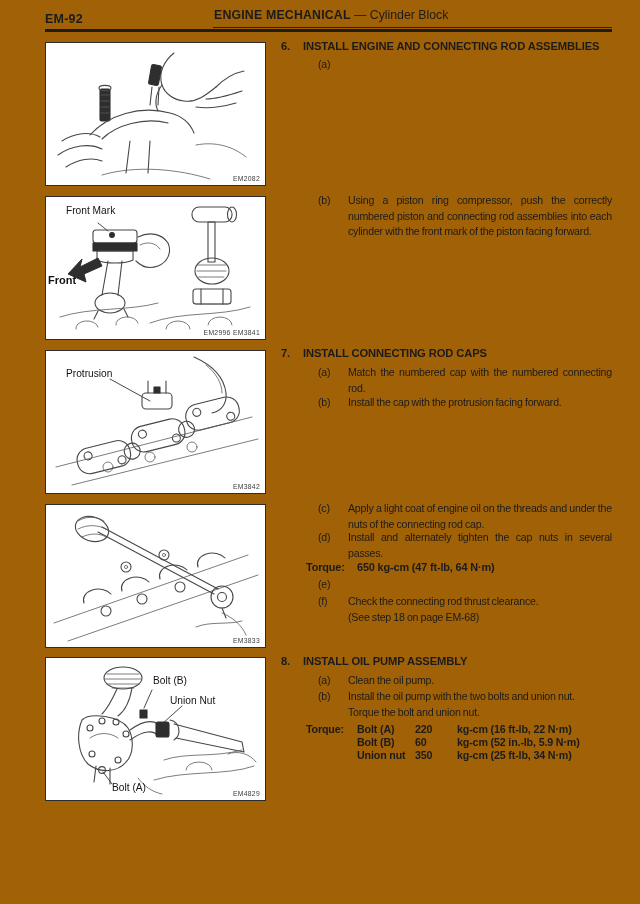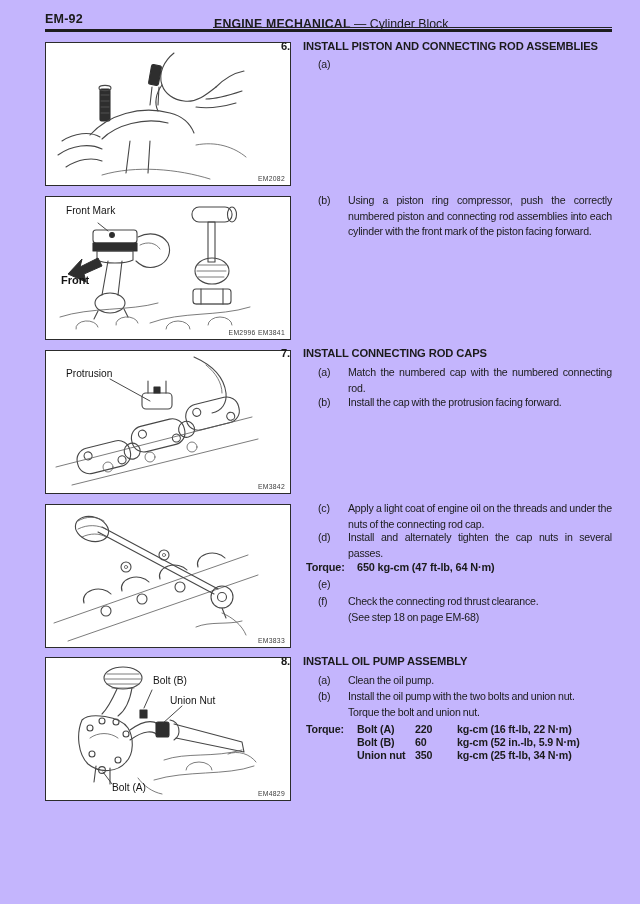--- a/index.html
+++ b/index.html
@@ -1,28 +1,28 @@
 <!DOCTYPE html>
 <html><head>
 <meta charset="utf-8">
 <style>
   html,body{margin:0;padding:0;background:#e8e8e8;}
   .page{
-    position:relative; width:640px; height:904px; background:#c4b5fd;
+    position:relative; width:640px; height:904px; background:#a16207;
     font-family:"Liberation Sans", sans-serif; color:#1b1b1b; overflow:hidden;
     margin:0 auto;
   }
   
   .pgnum{position:absolute; left:45px; top:12px; font-size:12.5px; font-weight:bold; letter-spacing:.2px;}
-  .htitle{position:absolute; left:214px; top:17px; font-size:12.3px; white-space:nowrap;}
+  .htitle{position:absolute; left:214px; top:8px; font-size:12.3px; white-space:nowrap;}
   .htitle .b{font-weight:bold; letter-spacing:.2px;}
   .rule-thin{position:absolute; left:213px; top:26.5px; width:399px; height:1.2px; background:#232323;}
   .rule-thick{position:absolute; left:45px; top:29px; width:567px; height:3px; background:#1d1d1d;}
   
-  .fig{position:absolute; left:45px; width:219px; height:142px; border:1.6px solid #2c2c2c; background:#fff;padding-left:25px;}
+  .fig{position:absolute; left:45px; width:219px; height:142px; border:1.6px solid #2c2c2c; background:#fff;}
   .fig svg{position:absolute; left:0; top:0;}
   .figcode{position:absolute; right:5px; bottom:3px; font-size:6.8px; color:#3c3c3c; letter-spacing:.3px; white-space:nowrap;}
   .figlabel{position:absolute; font-size:10.2px; color:#141414; white-space:nowrap;}
   .figlabel.bold{font-weight:bold; font-size:11px;}
   
   .sec-head{position:absolute; left:281px; display:flex; font-weight:bold; font-size:11.2px; letter-spacing:-.1px; white-space:nowrap;}
   .sec-head .num{width:22px; flex:none;}
   .item{position:absolute; left:318px; width:294px; display:flex; font-size:10.6px; line-height:15.6px; letter-spacing:-.2px; word-spacing:-.5px;}
   .item .lbl{width:30px; flex:none;}
   .item .txt{flex:1; text-align:justify;}
@@ -112,21 +112,21 @@
       <ellipse cx="166" cy="74" rx="17" ry="13"></ellipse>
       <path class="thin" d="M151,68 h29 M151,74 h29 M152,80 h26"></path>
 
       <rect x="147" y="92" width="38" height="15" rx="3"></rect>
       <path d="M155,92 v15 M177,92 v15"></path>
       <path class="thin" d="M150,107 h32"></path>
       <path class="thin" d="M104,126 C136,114 172,120 204,110"></path>
       <path class="thin" d="M120,132 a12,8 0 0 1 24,0 M162,128 a12,8 0 0 1 24,0"></path>
     </svg>
     <span class="figlabel" style="left:20px; top:8px;">Front Mark</span>
-    <span class="figlabel bold" style="left:15px; top:77px;">Front</span>
+    <span class="figlabel bold" style="left:2px; top:77px;">Front</span>
     <span class="figcode">EM2996 EM3841</span>
   </div>
 
   <div class="fig" style="top:350px;">
     <svg class="art" width="219" height="142" viewBox="0 0 219 142">
 
       <path class="lead" d="M64,28 L104,50"></path>
 
       <path d="M148,6 C166,14 178,26 180,42 C181,52 176,60 166,62"></path>
       <path class="thin" d="M160,14 C170,22 176,32 176,42"></path>
@@ -225,21 +225,21 @@
       <path class="thin" d="M92,120 C98,128 106,134 116,136"></path>
     </svg>
     <span class="figlabel" style="left:107px; top:17px;">Bolt (B)</span>
     <span class="figlabel" style="left:124px; top:37px;">Union Nut</span>
     <span class="figlabel" style="left:66px; top:124px;">Bolt (A)</span>
     <span class="figcode">EM4829</span>
   </div>
 
   <div class="sec-head" style="top:40px;">
     <span class="num">6.</span>
-    <span>INSTALL PISTON AND CONNECTING ROD ASSEMBLIES</span>
+    <span>INSTALL ENGINE AND CONNECTING ROD ASSEMBLIES</span>
   </div>
   <div class="item" style="top:57px;">
     <span class="lbl">(a)</span>
   </div>
   <div class="item" style="top:193px;">
     <span class="lbl">(b)</span>
     <div class="txt">Using a piston ring compressor, push the correctly numbered piston and connecting rod assemblies into each cylinder with the front mark of the piston facing forward.</div>
   </div>
 
   <div class="sec-head" style="top:347px;">

